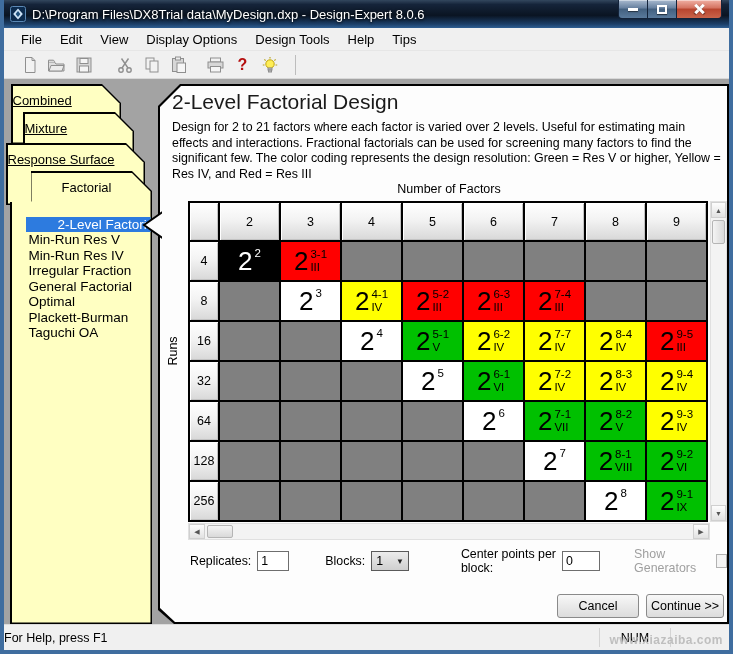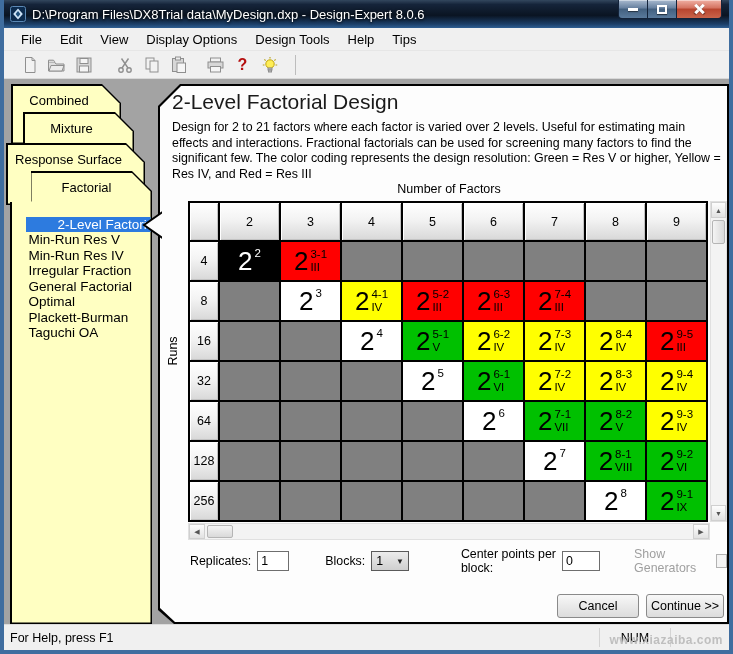--- a/index.html
+++ b/index.html
@@ -46,22 +46,22 @@
   .tool-sep { width: 1px; height: 20px; background: #bdbdbd; margin-left: 12px; }
   .help-q { color: #b50f0f; font-size: 16px; font-weight: bold; }
 
   
   .content { position: relative; height: 545px; background: #a3a3a3; overflow: hidden; }
 
   .tab-outer { position: absolute; background: #000;
     clip-path: polygon(0 0, calc(100% - 19px) 0, 100% 19px, 100% 100%, 0 100%); }
   .tab-inner { position: absolute; inset: 1.5px; background: #ffffc2;
     clip-path: polygon(0 0, calc(100% - 18px) 0, 100% 18px, 100% 100%, 0 100%); }
-  .tab-label { position: absolute; width: calc(100% - 14px); text-align: center; top: 7px;
-    font-size: 13px; color: #000; }
+  .tab-label { position: absolute; width: calc(100% - 14px); text-align: left; top: 7px;
+    font-size: 13px; color: #000; text-decoration: underline; }
   #tab-combined { left: 7px;  top: 5px;  width: 110px; height: 60px; z-index: 1; }
   #tab-mixture  { left: 19px; top: 33px; width: 111px; height: 62px; z-index: 2; }
   #tab-response { left: 2px;  top: 64px; width: 139px; height: 62px; z-index: 3; }
 
   .factorial-body { position: absolute; left: 6px; top: 92px; width: 142px; height: 453px; z-index: 4;
     background: #000;
     clip-path: polygon(21px 0, calc(100% - 20px) 0, 100% 20px, 100% 100%, 0 100%, 0 31px, 21px 31px); }
   .factorial-inner { position: absolute; inset: 1.5px; background: #ffffc2;
     clip-path: polygon(20px 0, calc(100% - 19px) 0, 100% 19px, 100% 100%, 0 100%, 0 29px, 20px 29px); }
   .factorial-tab-label { position: absolute; left: 21px; top: 7px; width: 108px; text-align: center;
@@ -136,21 +136,21 @@
     background: #f4f4f4; }
 
   .btn { position: absolute; height: 24px; border: 1px solid #8a8a8a; border-radius: 3px;
     background: linear-gradient(180deg,#f8f8f8 0%,#ebebeb 45%,#dcdcdc 100%);
     display: flex; align-items: center; justify-content: center; font-size: 12.5px; color: #000; }
   #btn-cancel   { left: 397px; top: 508px; width: 82px; }
   #btn-continue { left: 486px; top: 508px; width: 78px; }
 
   
   .statusbar { position: relative; height: 26px; background: #f0f0f0; border-top: 1px solid #dcdcdc;
-    font-size: 12.5px; color: #000; display: flex; align-items: center; padding-left: 6px; }
+    font-size: 12.5px; color: #000; display: flex; align-items: center; }
   .num-pane { position: absolute; right: 58px; top: 3px; bottom: 3px; width: 72px;
     display: flex; align-items: center; justify-content: center;
     border-left: 1px solid #d4d4d4; border-right: 1px solid #d4d4d4; }
 
   .watermark { position: absolute; right: 6px; bottom: 3px; z-index: 60; font-size: 12px;
     font-weight: bold; letter-spacing: .5px; color: rgba(185,185,185,.9); }
 </style>
 </head>
 <body>
 
@@ -381,21 +381,21 @@
             <div class="cell" style="background: rgb(255, 255, 0); color: rgb(0, 0, 0);">
               <span class="base">2</span>
               <span class="stack">
                 <span class="exp">6-2</span>
                 <span class="res">IV</span>
               </span>
             </div>
             <div class="cell" style="background: rgb(255, 255, 0); color: rgb(0, 0, 0);">
               <span class="base">2</span>
               <span class="stack">
-                <span class="exp">7-3</span>
+                <span class="exp">7-7</span>
                 <span class="res">IV</span>
               </span>
             </div>
             <div class="cell" style="background: rgb(255, 255, 0); color: rgb(0, 0, 0);">
               <span class="base">2</span>
               <span class="stack">
                 <span class="exp">8-4</span>
                 <span class="res">IV</span>
               </span>
             </div>

